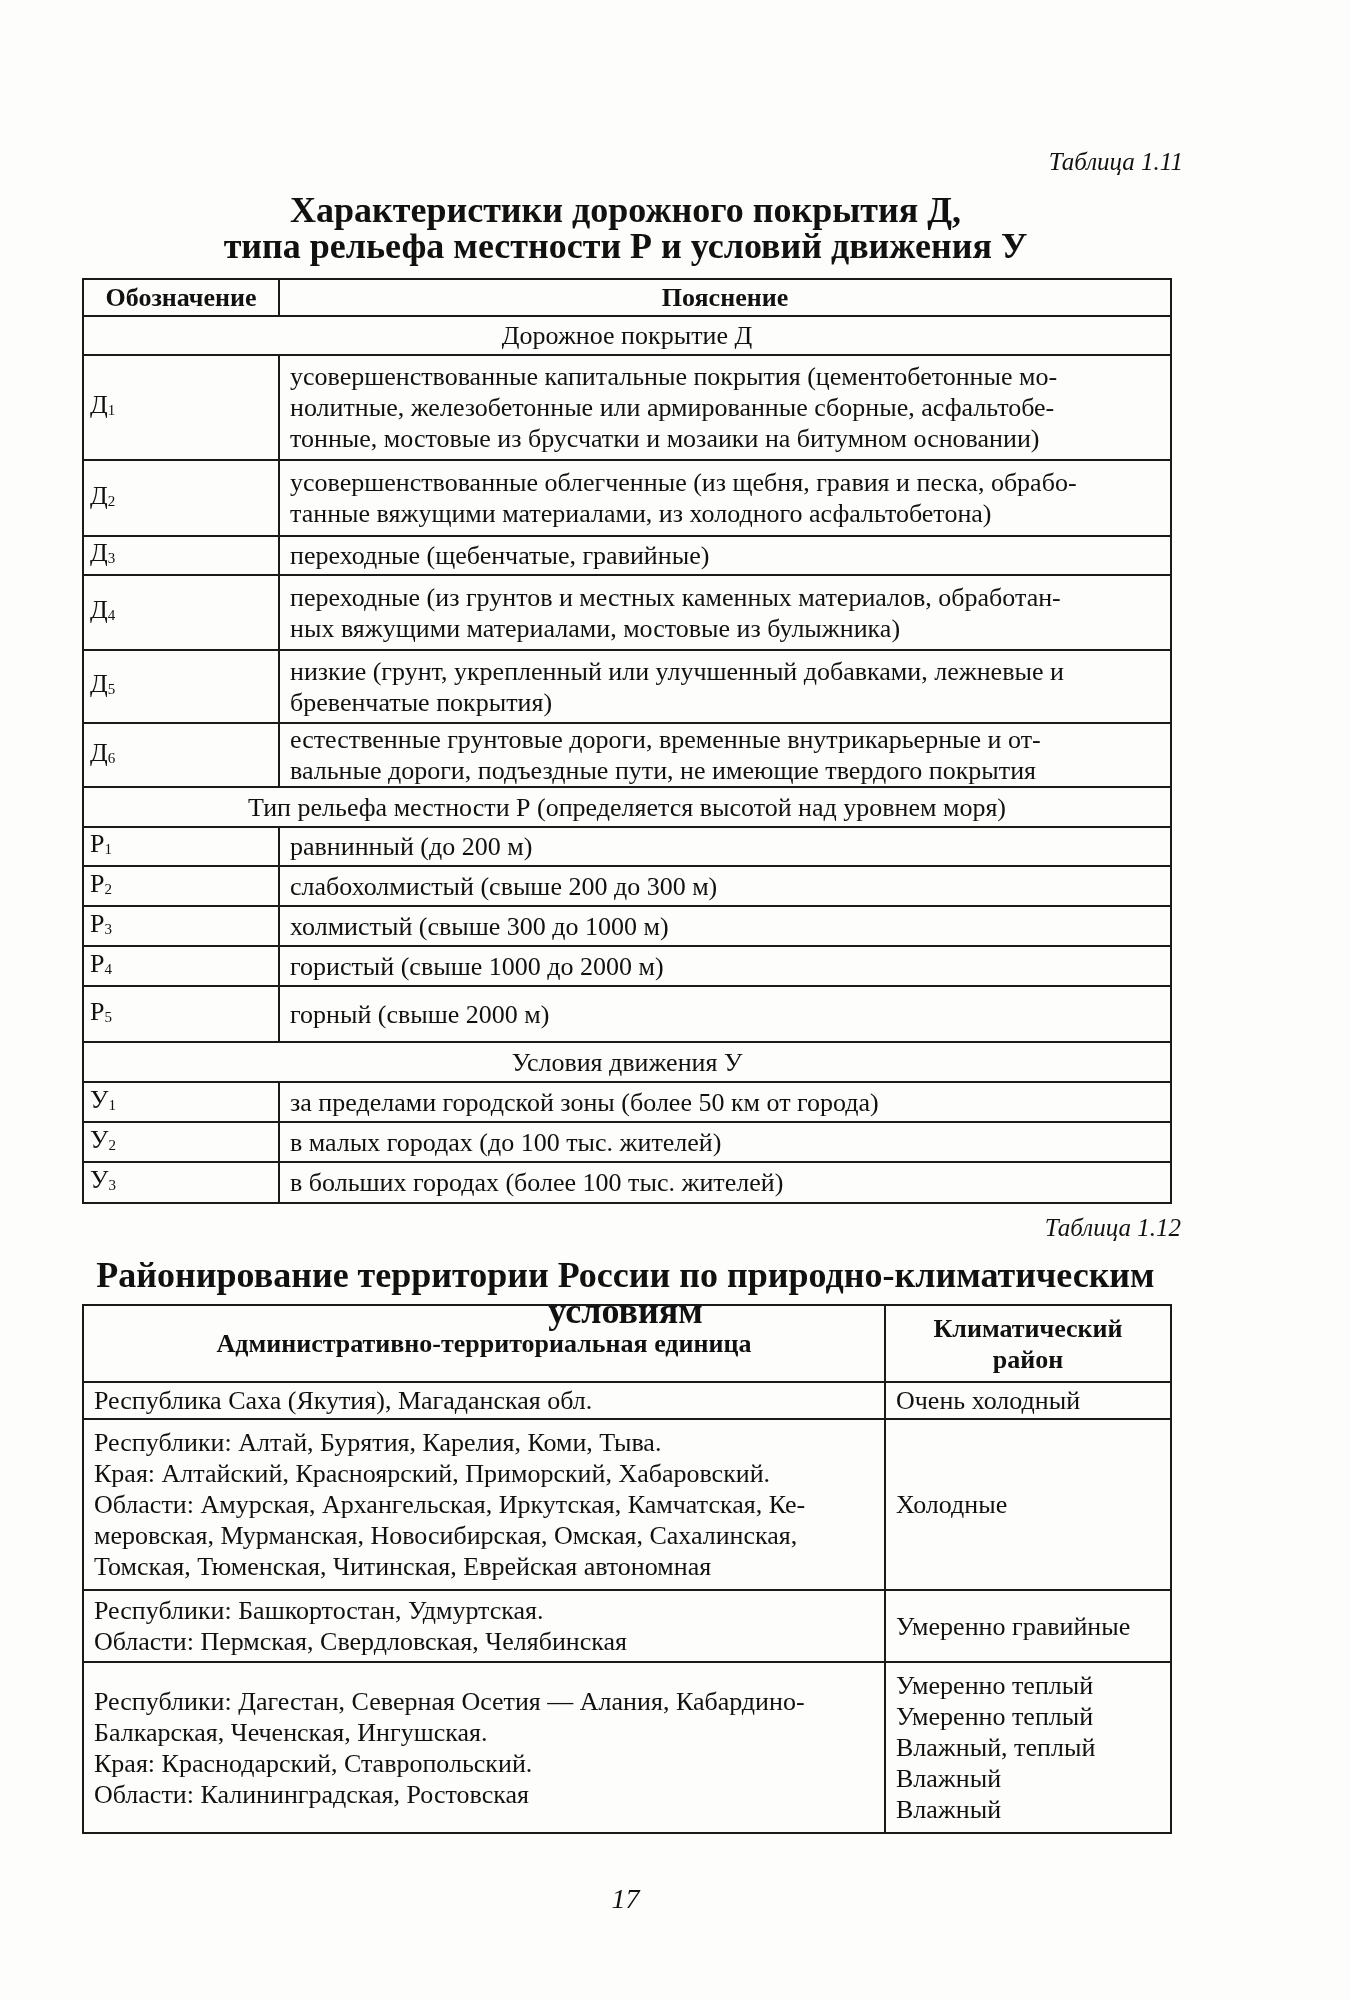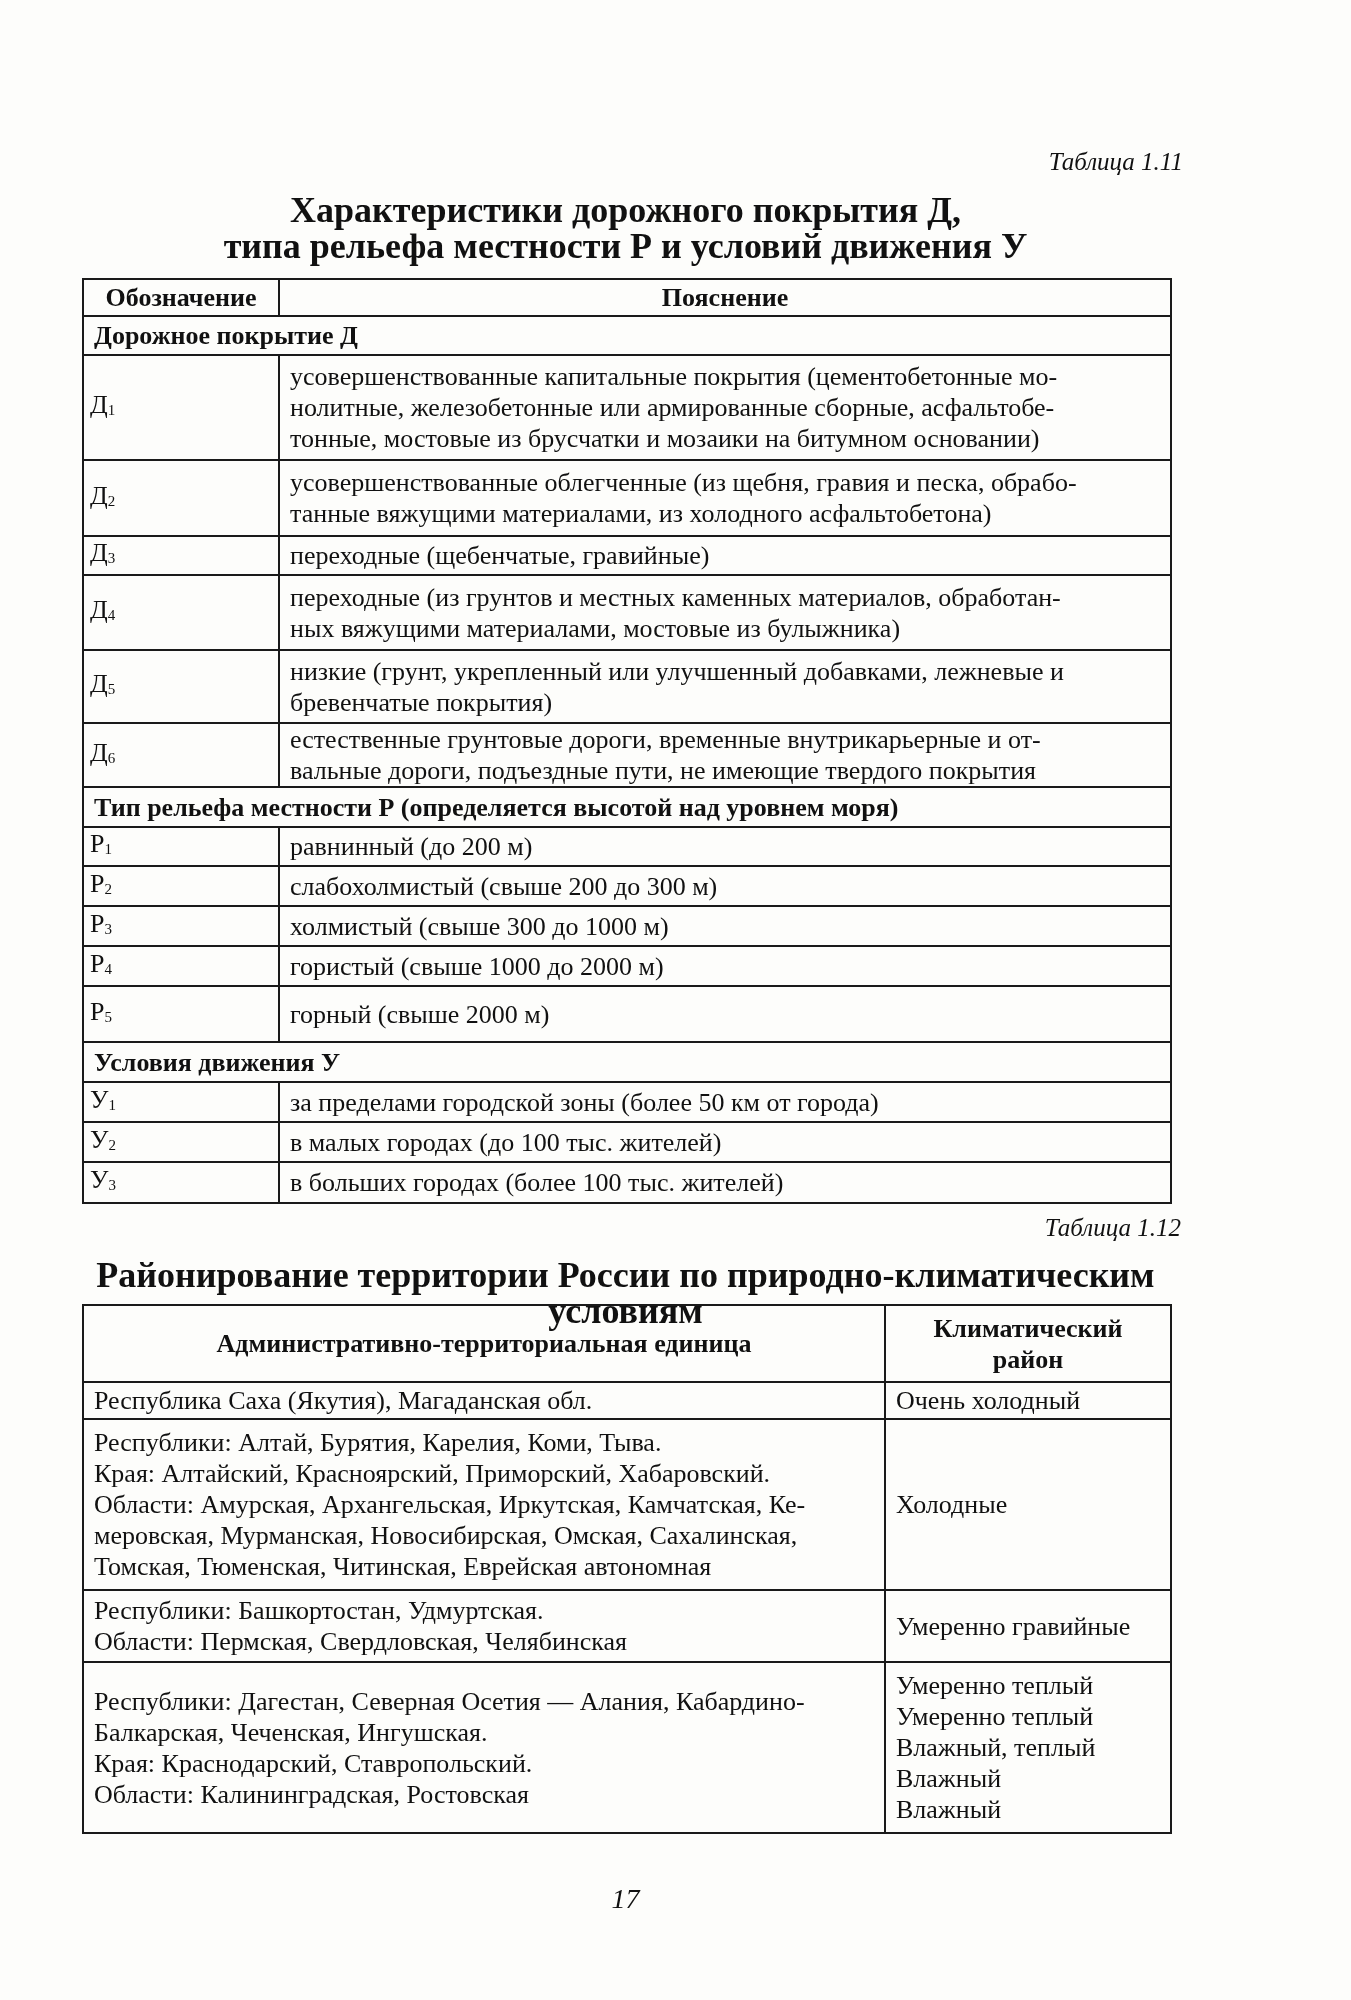--- a/index.html
+++ b/index.html
@@ -4,21 +4,21 @@
 <style>
   html,body{margin:0;padding:0;}
   body{width:1351px;height:2000px;background:#fdfdfb;position:relative;overflow:hidden;
        font-family:"Liberation Serif","DejaVu Serif",serif;color:#111;}
   .abs{position:absolute;}
   .tbl-caption{font-style:italic;font-size:25px;}
   .title{font-weight:bold;font-size:36px;text-align:center;line-height:36px;}
   table{border-collapse:collapse;position:absolute;table-layout:fixed;}
   td,th{border:2px solid #1a1a1a;font-size:26px;line-height:31px;padding:0 10px;vertical-align:middle;font-weight:normal;text-align:left;}
   th{font-weight:bold;text-align:center;}
-  td.sec{font-weight:bold;text-align:left;}
+  td.sec{font-weight:normal;text-align:center;}
   td.code{padding-left:6px;}
   sub{font-size:15px;vertical-align:-2px;}
   .pagenum{font-size:28px;font-style:italic;}
   .line{display:block;}
 </style>
 </head>
 <body>
 
 <div class="abs tbl-caption" style="right:168px;top:148px;">Таблица 1.11</div>
 <div class="abs title" style="left:82px;width:1087px;top:192px;">

